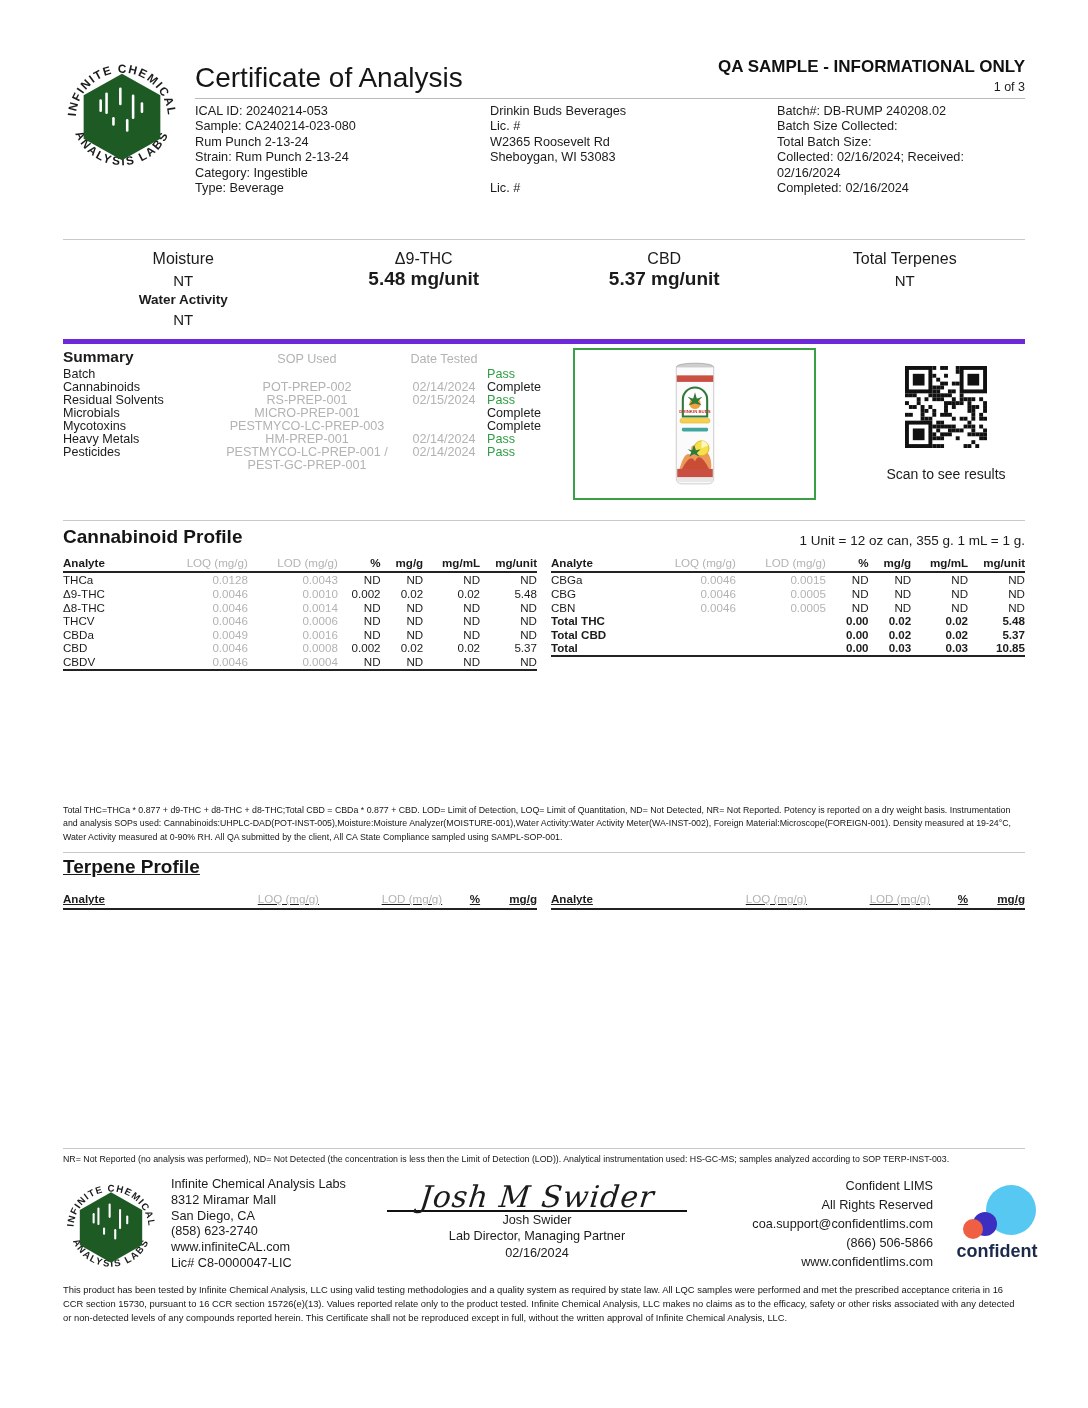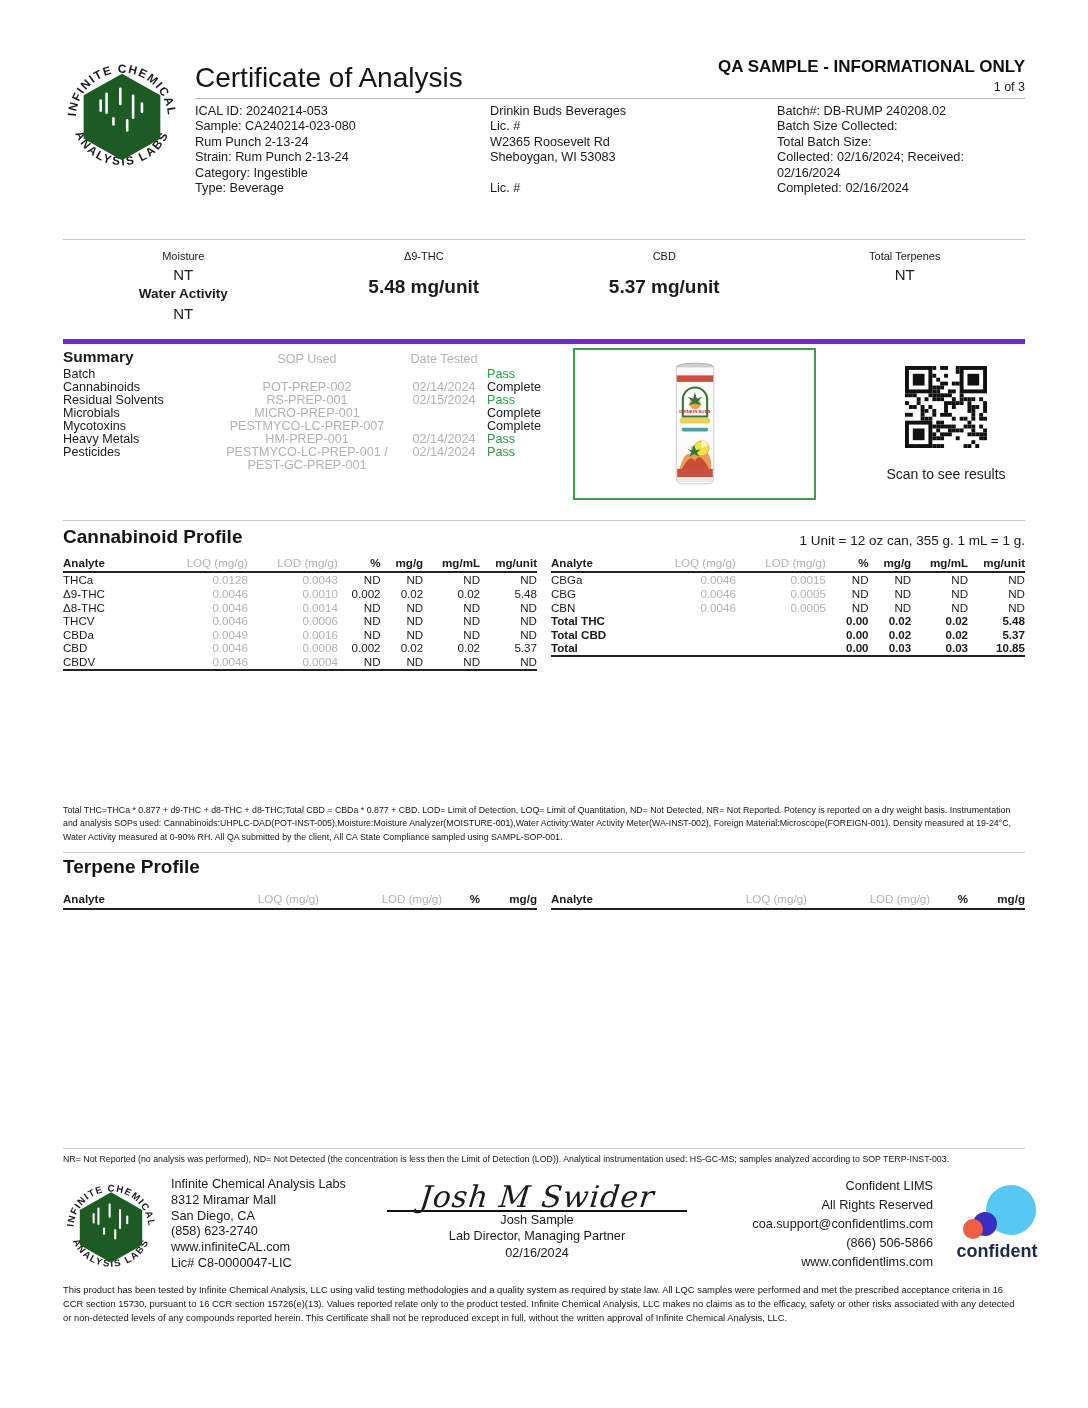--- a/index.html
+++ b/index.html
@@ -24,23 +24,23 @@
                display:flex; font-size:12.7px; line-height:15.4px; }
   .info-col-sample { flex:0 0 295px; }
   .info-col-client { flex:0 0 287px; }
   .info-col-batch  { flex:1; }
   .blank-line { height:15.4px; }
 
   
   .metrics { display:flex; border-top:1px solid #c9c9c9; margin-top:43px;
              height:100px; padding-top:10px; }
   .metric { flex:1; text-align:center; }
-  .m-label { font-size:11px; }
+  .m-label { font-size:16px; }
   .mv-nt { font-size:15px; margin-top:4px; }
-  .mv-big { font-size:19px; font-weight:bold; margin-top:14px; }
+  .mv-big { font-size:19px; font-weight:bold; }
   .m-sub { font-size:13.5px; margin-top:3px;font-weight:bold; }
 
   
   .summary { border-top:5px solid #6d28d9; height:181px; padding-top:4px;
              display:flex; align-items:flex-start; }
   .stab { border-collapse:collapse; width:488px; font-size:12.6px; flex:0 0 488px; }
   .stab th { padding:0 0 2px; vertical-align:bottom; }
   .h-summary { font-size:15.5px; font-weight:bold; text-align:left; }
   .h-gray { color:#b3b3b3; font-weight:normal; font-size:12.6px; text-align:center; }
   .stab td { line-height:12.9px; vertical-align:top; padding:0; }
@@ -82,21 +82,21 @@
   table.ttab { width:100%; border-collapse:collapse; font-size:11.6px; table-layout:fixed; }
   .ttab th { border-bottom:2px solid #222; padding:0 0 2px; font-weight:bold;
              line-height:14px; white-space:nowrap; }
   .ttab th:nth-child(1) { text-align:left;  width:26%; }
   .ttab th:nth-child(2) { text-align:right; width:28%; color:#b3b3b3; font-weight:normal; }
   .ttab th:nth-child(3) { text-align:right; width:26%; color:#b3b3b3; font-weight:normal; }
   .ttab th:nth-child(4) { text-align:right; width:8%; }
   .ttab th:nth-child(5) { text-align:right; width:12%; }
 
   .footnote { margin-top:133px; font-size:8.8px; line-height:13.6px; color:#161616; }
-  .terp { margin-top:8px; border-top:1px solid #c9c9c9; padding-top:3px; }
+  .terp { margin-top:8px; border-top:1px solid #c9c9c9; padding-top:3px;text-decoration:underline; }
   .terp .tables-row { margin-top:14px; }
 
   .nr-note { margin-top:238px; border-top:1px solid #c9c9c9; padding-top:4px;
              font-size:8.8px; line-height:13.6px; color:#161616; }
 
   
   .footer { display:flex; margin-top:10px; align-items:flex-start; }
   .ical-logo-sm { width:96px; height:101px; flex:0 0 96px; }
   .lab-block { margin-left:12px; font-size:12.7px; line-height:15.8px; flex:0 0 200px; }
   .sig-block { flex:1; text-align:center; padding:0 16px; }
@@ -233,21 +233,21 @@
             <td>Pass</td>
           </tr>
           <tr>
             <td>Microbials</td>
             <td>MICRO-PREP-001</td>
             <td></td>
             <td>Complete</td>
           </tr>
           <tr>
             <td>Mycotoxins</td>
-            <td>PESTMYCO-LC-PREP-007</td>
+            <td>PESTMYCO-LC-PREP-003</td>
             <td></td>
             <td>Complete</td>
           </tr>
           <tr class="st-pass">
             <td>Heavy Metals</td>
             <td>HM-PREP-001</td>
             <td>02/14/2024</td>
             <td>Pass</td>
           </tr>
           <tr class="st-pass">
@@ -617,21 +617,21 @@
       <div>Infinite Chemical Analysis Labs</div>
       <div>8312 Miramar Mall</div>
       <div>San Diego, CA</div>
       <div>(858) 623-2740</div>
       <div>www.infiniteCAL.com</div>
       <div>Lic# C8-0000047-LIC</div>
     </div>
     <div class="sig-block">
       <div class="sig-script">Josh M Swider</div>
       <div class="sig-line"></div>
-      <div class="line">Josh Sample</div>
+      <div class="line">Josh Swider</div>
       <div class="line">Lab Director, Managing Partner</div>
       <div class="line">02/16/2024</div>
     </div>
     <div class="lims-row">
       <div class="lims-text">
         <div>Confident LIMS</div>
         <div>All Rights Reserved</div>
         <div>coa.support@confidentlims.com</div>
         <div>(866) 506-5866</div>
         <div>www.confidentlims.com</div>

